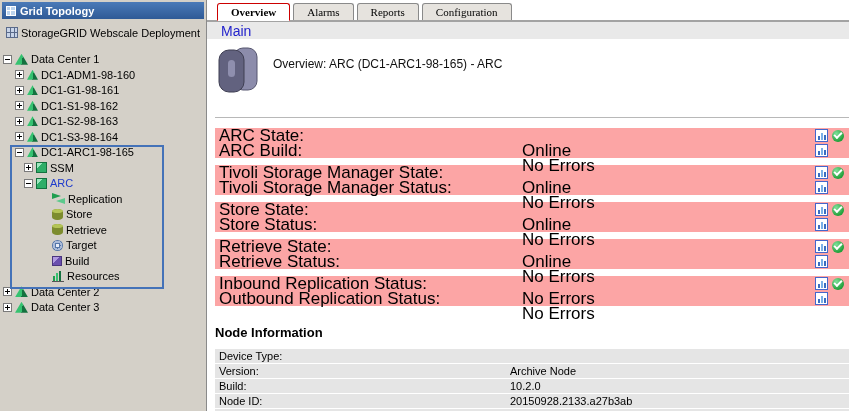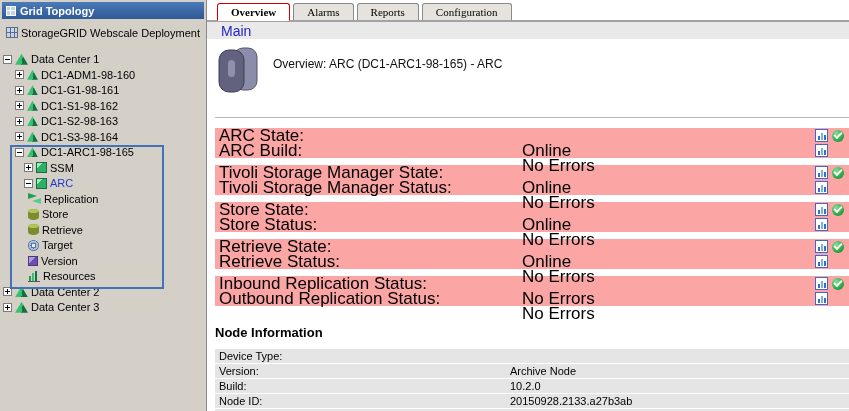--- a/index.html
+++ b/index.html
@@ -4,21 +4,21 @@
 <style>
   html,body{margin:0;padding:0;background:#fff;}
   .app{width:849px;height:411px;display:flex;font-family:"Liberation Sans",sans-serif;overflow:hidden;background:#fff;}
   
   .sidebar{width:207px;flex:none;background:#d4d0c8;position:relative;border-right:1px solid #8a8a8a;box-sizing:border-box;padding-top:2px;}
   .sb-header{height:17px;margin:0 2px;background:linear-gradient(to bottom,#4a7ab8,#2f5a96);color:#fff;font-size:11px;font-weight:bold;display:flex;align-items:center;gap:4px;padding:0 4px;}
   .hdr-icon{width:10px;height:10px;flex:none;background:#bcd4ee;border:1px solid #fff;box-sizing:border-box;
     background-image:linear-gradient(to right,transparent 3px,#fff 3px,#fff 4px,transparent 4px),linear-gradient(to bottom,transparent 3px,#fff 3px,#fff 4px,transparent 4px);}
   .tree{padding-top:6px;font-size:11px;color:#000;}
   .trow{display:flex;align-items:center;height:15.5px;gap:3px;cursor:default;white-space:nowrap;}
-  .lvl0{padding-left:6px}.lvl1{padding-left:3px}.lvl2{padding-left:15px}.lvl3{padding-left:24px}.lvl4{padding-left:28px}
+  .lvl0{padding-left:6px}.lvl1{padding-left:3px}.lvl2{padding-left:15px}.lvl3{padding-left:24px}.lvl4{padding-left:52px}
   .dc1gap{margin-top:11px;}
   .exp{width:9px;height:9px;flex:none;background:#fff;border:1px solid #7a7a7a;position:relative;box-sizing:border-box;cursor:pointer;}
   .exp::before{content:"";position:absolute;left:1px;right:1px;top:3px;height:1px;background:#000;}
   .exp.plus::after{content:"";position:absolute;top:1px;bottom:1px;left:3px;width:1px;background:#000;}
   .sel .tlabel{color:#1f3bcc;}
   
   .i-grid{width:12px;height:11px;flex:none;background:#c8d4e8;border:1px solid #5a6a8a;box-sizing:border-box;
     background-image:linear-gradient(to right,transparent 3px,#5a6a8a 3px,#5a6a8a 4px,transparent 4px,transparent 7px,#5a6a8a 7px,#5a6a8a 8px,transparent 8px),linear-gradient(to bottom,transparent 4px,#5a6a8a 4px,#5a6a8a 5px,transparent 5px);}
   .i-dc{width:13px;height:11px;flex:none;clip-path:polygon(50% 0,100% 100%,0 100%);background:linear-gradient(100deg,#35c270 55%,#14713f 55%);}
   .i-node{width:11px;height:10px;flex:none;clip-path:polygon(50% 0,100% 100%,0 100%);background:linear-gradient(100deg,#35c270 55%,#14713f 55%);}
@@ -131,21 +131,21 @@
       <div class="trow lvl4">
         <span class="i-cyl"></span>
         <span class="tlabel">Retrieve</span>
       </div>
       <div class="trow lvl4">
         <span class="i-target"></span>
         <span class="tlabel">Target</span>
       </div>
       <div class="trow lvl4">
         <span class="i-events"></span>
-        <span class="tlabel">Version</span>
+        <span class="tlabel">Build</span>
       </div>
       <div class="trow lvl4">
         <span class="i-res"></span>
         <span class="tlabel">Resources</span>
       </div>
       <div class="trow lvl1">
         <span class="exp plus"></span>
         <span class="i-dc"></span>
         <span class="tlabel">Data Center 2</span>
       </div>

